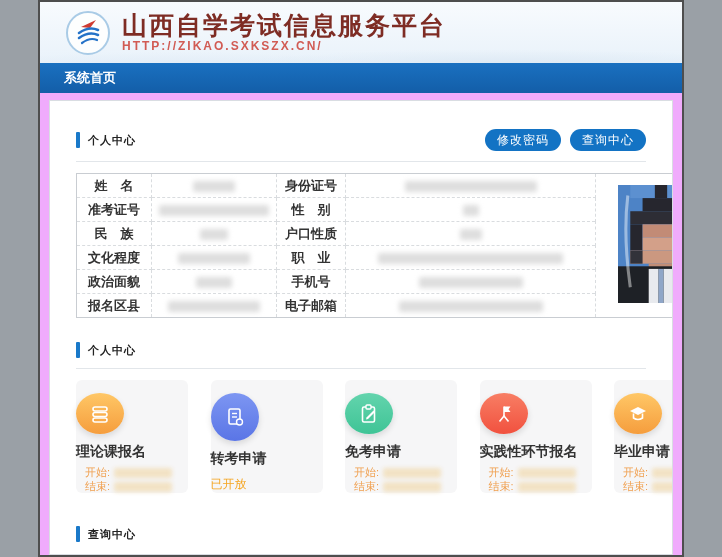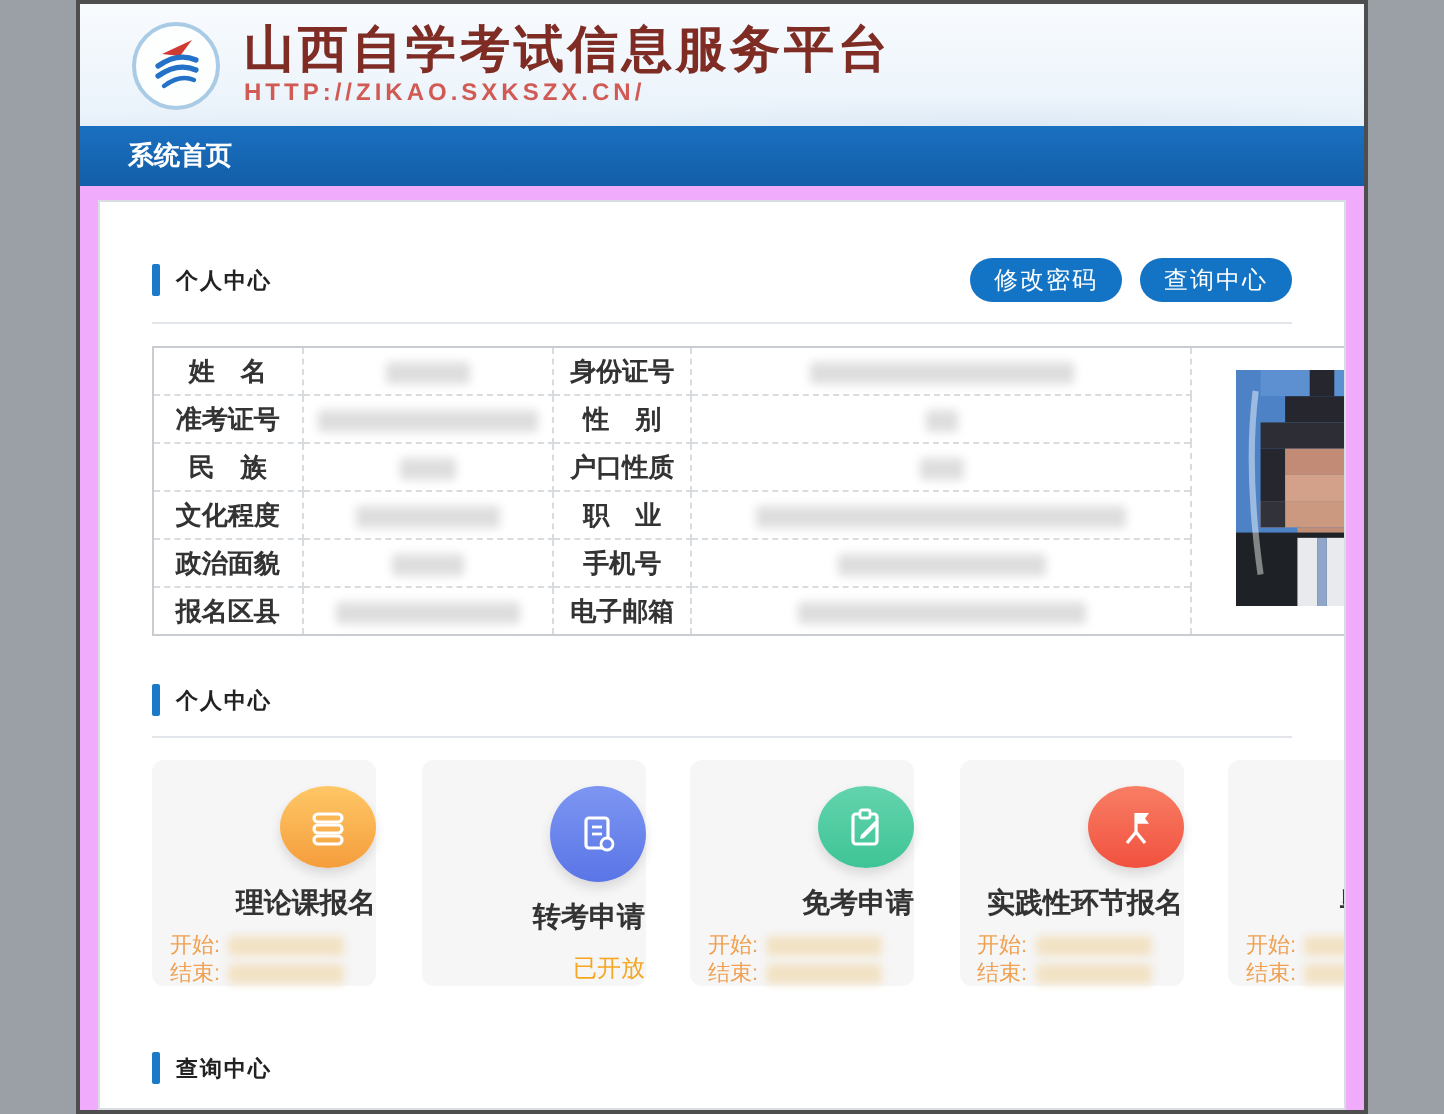--- a/index.html
+++ b/index.html
@@ -55,21 +55,21 @@
   .profile td { border:1px dashed #d9dcdf; height:24px; font-size:13px; color:#333; text-align:center; vertical-align:middle; }
   .profile td.lab { font-weight:600; }
   .c1{width:75px;} .c2{width:125px;} .c3{width:70px;} .c4{width:250px;} .c5{width:130px;}
   .blur-val { display:inline-block; height:11px; background:#c2c2c2; opacity:.55; filter:blur(2.5px); border-radius:2px; vertical-align:middle; }
   .photo-cell { text-align:center; }
   .photo { display:inline-block; width:86px; height:118px; }
   
   .cards { width:650px; margin:11px auto 0 auto; display:flex; justify-content:space-between; }
   .card {
     width:112px; height:113px; background:#f6f6f7; border-radius:6px; cursor:pointer;
-    display:flex; flex-direction:column; align-items:flex-end;
+    display:flex; flex-direction:column; align-items:flex-start;
   }
   .card-circle {
     width:48px; height:48px; border-radius:50%; margin-top:13px;
     display:flex; align-items:center; justify-content:center;
     box-shadow:0 3px 6px rgba(0,0,0,.12);
   }
   .g-orange { background:linear-gradient(180deg,#ffc766,#f59d3d); }
   .g-blue   { background:linear-gradient(180deg,#7d96f2,#5a75e6); }
   .g-green  { background:linear-gradient(180deg,#63d4ad,#3fc496); }
   .g-red    { background:linear-gradient(180deg,#f87e64,#f1513f); }

